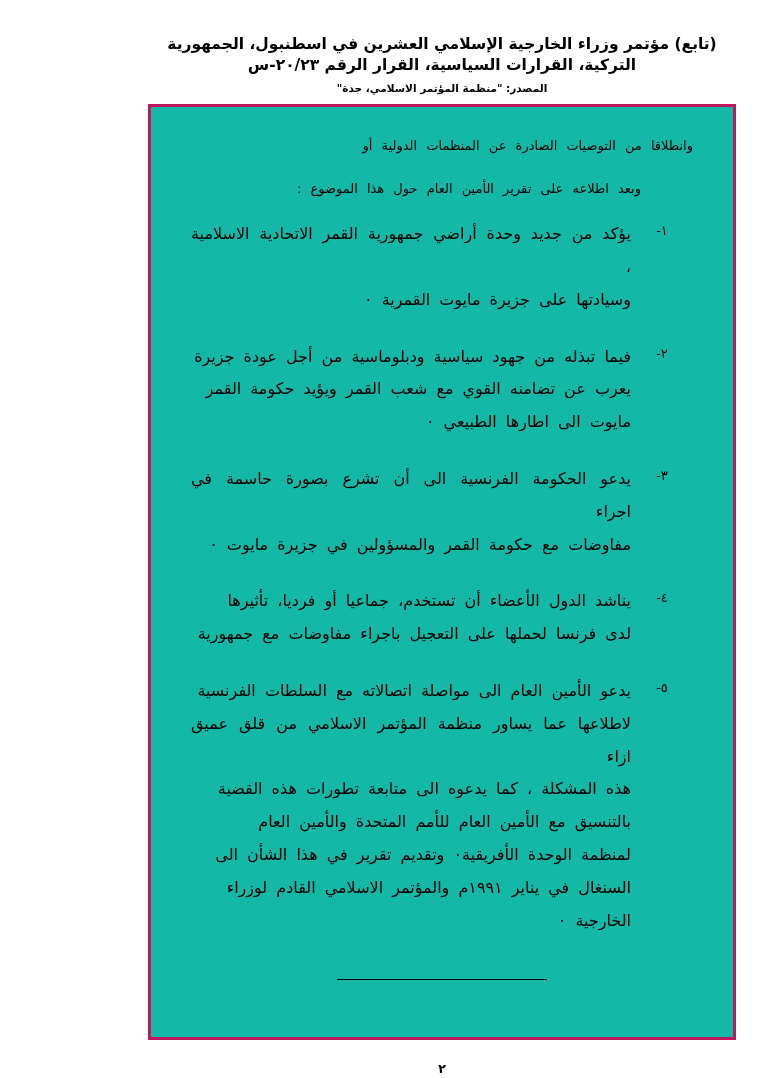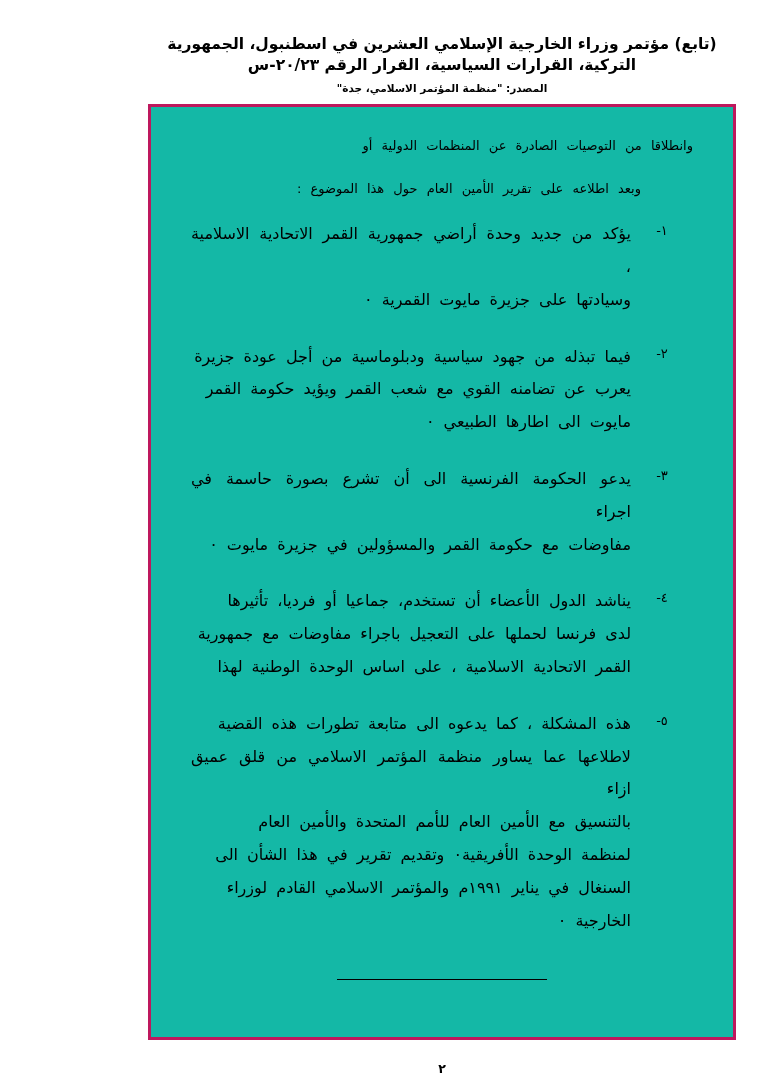--- a/index.html
+++ b/index.html
@@ -178,29 +178,29 @@
           <span class="line">يدعو الحكومة الفرنسية الى أن تشرع بصورة حاسمة في اجراء</span>
           <span class="line last">مفاوضات مع حكومة القمر والمسؤولين في جزيرة مايوت ٠</span>
         </div>
       </div>
 
       <div class="item">
         <div class="item-num">٤-</div>
         <div class="item-text">
           <span class="line">يناشد الدول الأعضاء أن تستخدم، جماعيا أو فرديا، تأثيرها</span>
           <span class="line">لدى فرنسا لحملها على التعجيل باجراء مفاوضات مع جمهورية</span>
-          <span class="line">القمر الاتحادية الاسلامية ، على اساس الوحدة الوطنية لهذا</span>
         </div>
       </div>
 
       <div class="item">
         <div class="item-num">٥-</div>
         <div class="item-text">
+          <span class="line">يدعو الأمين العام الى مواصلة اتصالاته مع السلطات الفرنسية</span>
+          <span class="line">لاطلاعها عما يساور منظمة المؤتمر الاسلامي من قلق عميق ازاء</span>
           <span class="line">هذه المشكلة ، كما يدعوه الى متابعة تطورات هذه القضية</span>
-          <span class="line">لاطلاعها عما يساور منظمة المؤتمر الاسلامي من قلق عميق ازاء</span>
           <span class="line">بالتنسيق مع الأمين العام للأمم المتحدة والأمين العام</span>
           <span class="line">لمنظمة الوحدة الأفريقية٠ وتقديم تقرير في هذا الشأن الى</span>
           <span class="line">السنغال في يناير ١٩٩١م والمؤتمر الاسلامي القادم لوزراء</span>
           <span class="line center-left">الخارجية ٠</span>
         </div>
       </div>
 
       <div class="rule-wrap">
         <span class="rule"></span>
       </div>

